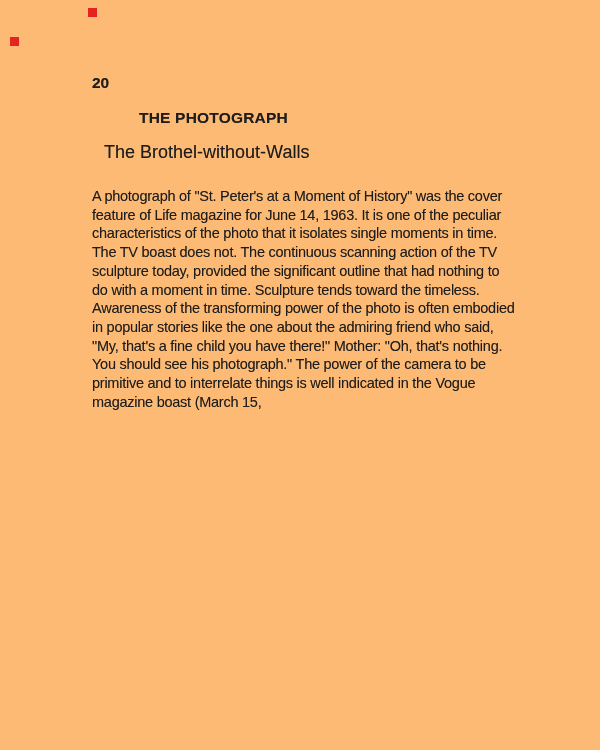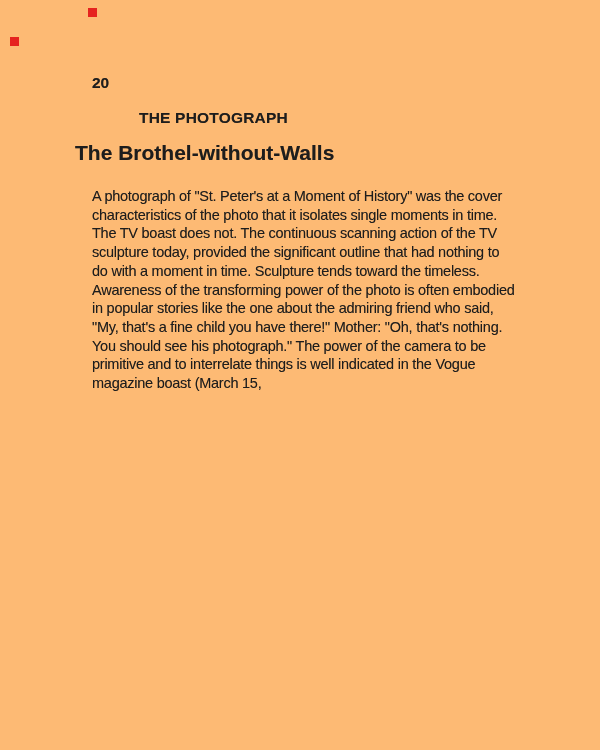--- a/index.html
+++ b/index.html
@@ -40,25 +40,25 @@
     font-size: 15.5px;
     line-height: 19px;
     font-weight: bold;
     letter-spacing: 0.2px;
     white-space: nowrap;
     text-shadow: 0 0 0.5px rgba(25,25,25,0.45);
     margin-left: 47px;
   }
   .section-heading {
     position: absolute;
-    left: 75px;
+    left: 104px;
     top: 143px;
-    font-size: 21px;
+    font-size: 18px;
     line-height: 19px;
-    font-weight: bold;
+    font-weight: normal;
     white-space: nowrap;
     text-shadow: 0 0 0.5px rgba(25,25,25,0.45);
   }
   .body-paragraph {
     position: absolute;
     left: 92px;
     top: 187px;
     width: 440px;
     font-size: 14.5px;
     line-height: 18.72px;
@@ -78,20 +78,21 @@
   <div class="marker marker-2" style="background: rgb(229, 35, 31);"></div>
 
   <div class="page-number">20</div>
 
   <div class="chapter-heading">THE PHOTOGRAPH</div>
 
   <div class="section-heading">The Brothel-without-Walls</div>
 
   <div class="body-paragraph">
     <div class="body-line">A photograph of "St. Peter's at a Moment of History" was the cover</div>
+    <div class="body-line">feature of Life magazine for June 14, 1963. It is one of the peculiar</div>
     <div class="body-line">characteristics of the photo that it isolates single moments in time.</div>
     <div class="body-line">The TV boast does not. The continuous scanning action of the TV</div>
     <div class="body-line">sculpture today, provided the significant outline that had nothing to</div>
     <div class="body-line">do with a moment in time. Sculpture tends toward the timeless.</div>
     <div class="body-line">Awareness of the transforming power of the photo is often embodied</div>
     <div class="body-line">in popular stories like the one about the admiring friend who said,</div>
     <div class="body-line">"My, that's a fine child you have there!" Mother: "Oh, that's nothing.</div>
     <div class="body-line">You should see his photograph." The power of the camera to be</div>
     <div class="body-line">primitive and to interrelate things is well indicated in the Vogue</div>
     <div class="body-line">magazine boast (March 15,</div>

